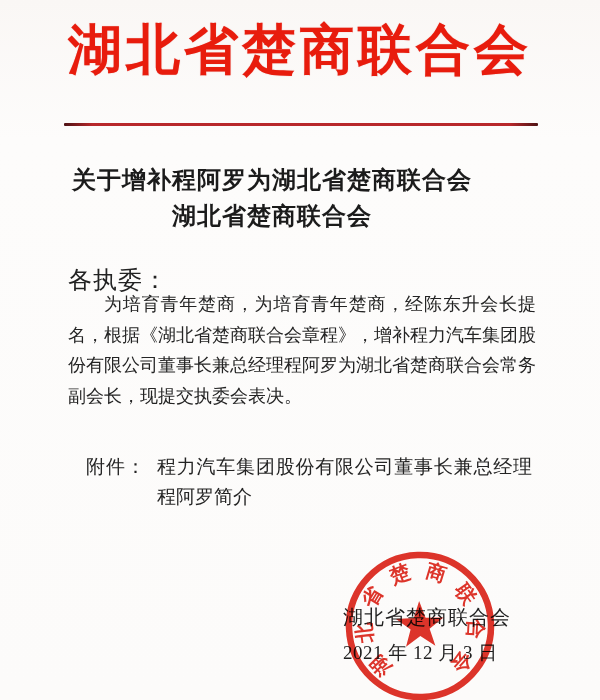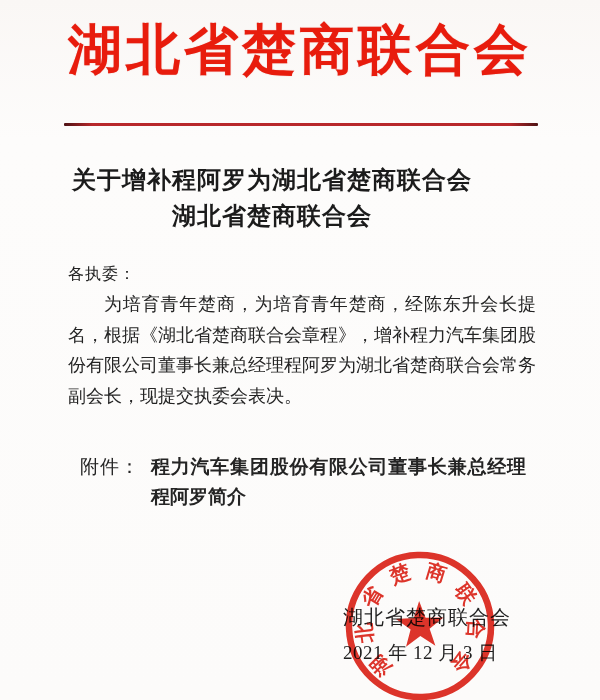--- a/index.html
+++ b/index.html
@@ -31,36 +31,36 @@
   }
   .doc-title{
     position:absolute;left:0;top:162px;width:544px;
     text-align:center;
     font-size:24px;font-weight:bold;
     line-height:36px;letter-spacing:1px;
     color:#1b1b1b;
   }
   .salutation{
     position:absolute;left:68px;top:264px;
-    font-size:16px;letter-spacing:1px;color:#222;text-align:right;
+    font-size:24px;letter-spacing:1px;color:#222;text-align:right;
   }
   .body-par{
     position:absolute;left:68px;top:289px;width:468px;margin:0;
     font-size:18px;line-height:30.5px;
     text-align:justify;text-align-last:left;
     text-indent:2em;
     color:#242424;
   }
   .attachment{
-    position:absolute;left:80px;top:452px;width:446px;
+    position:absolute;left:86px;top:452px;width:446px;
     display:flex;align-items:flex-start;
     font-size:19px;line-height:30px;color:#242424;
   }
   .att-label{white-space:nowrap;margin-right:11px;letter-spacing:1px;}
-  .att-text{width:404px;text-align:justify;text-align-last:left;font-weight:bold;}
+  .att-text{width:404px;text-align:justify;text-align-last:left;}
   .signature{
     position:absolute;left:343px;top:604px;
     font-size:20px;letter-spacing:1px;color:#1f1f1f;
     white-space:nowrap;
   }
   .date{
     position:absolute;left:343px;top:640px;
     font-size:19px;letter-spacing:.5px;color:#1f1f1f;
     white-space:nowrap;
   }

